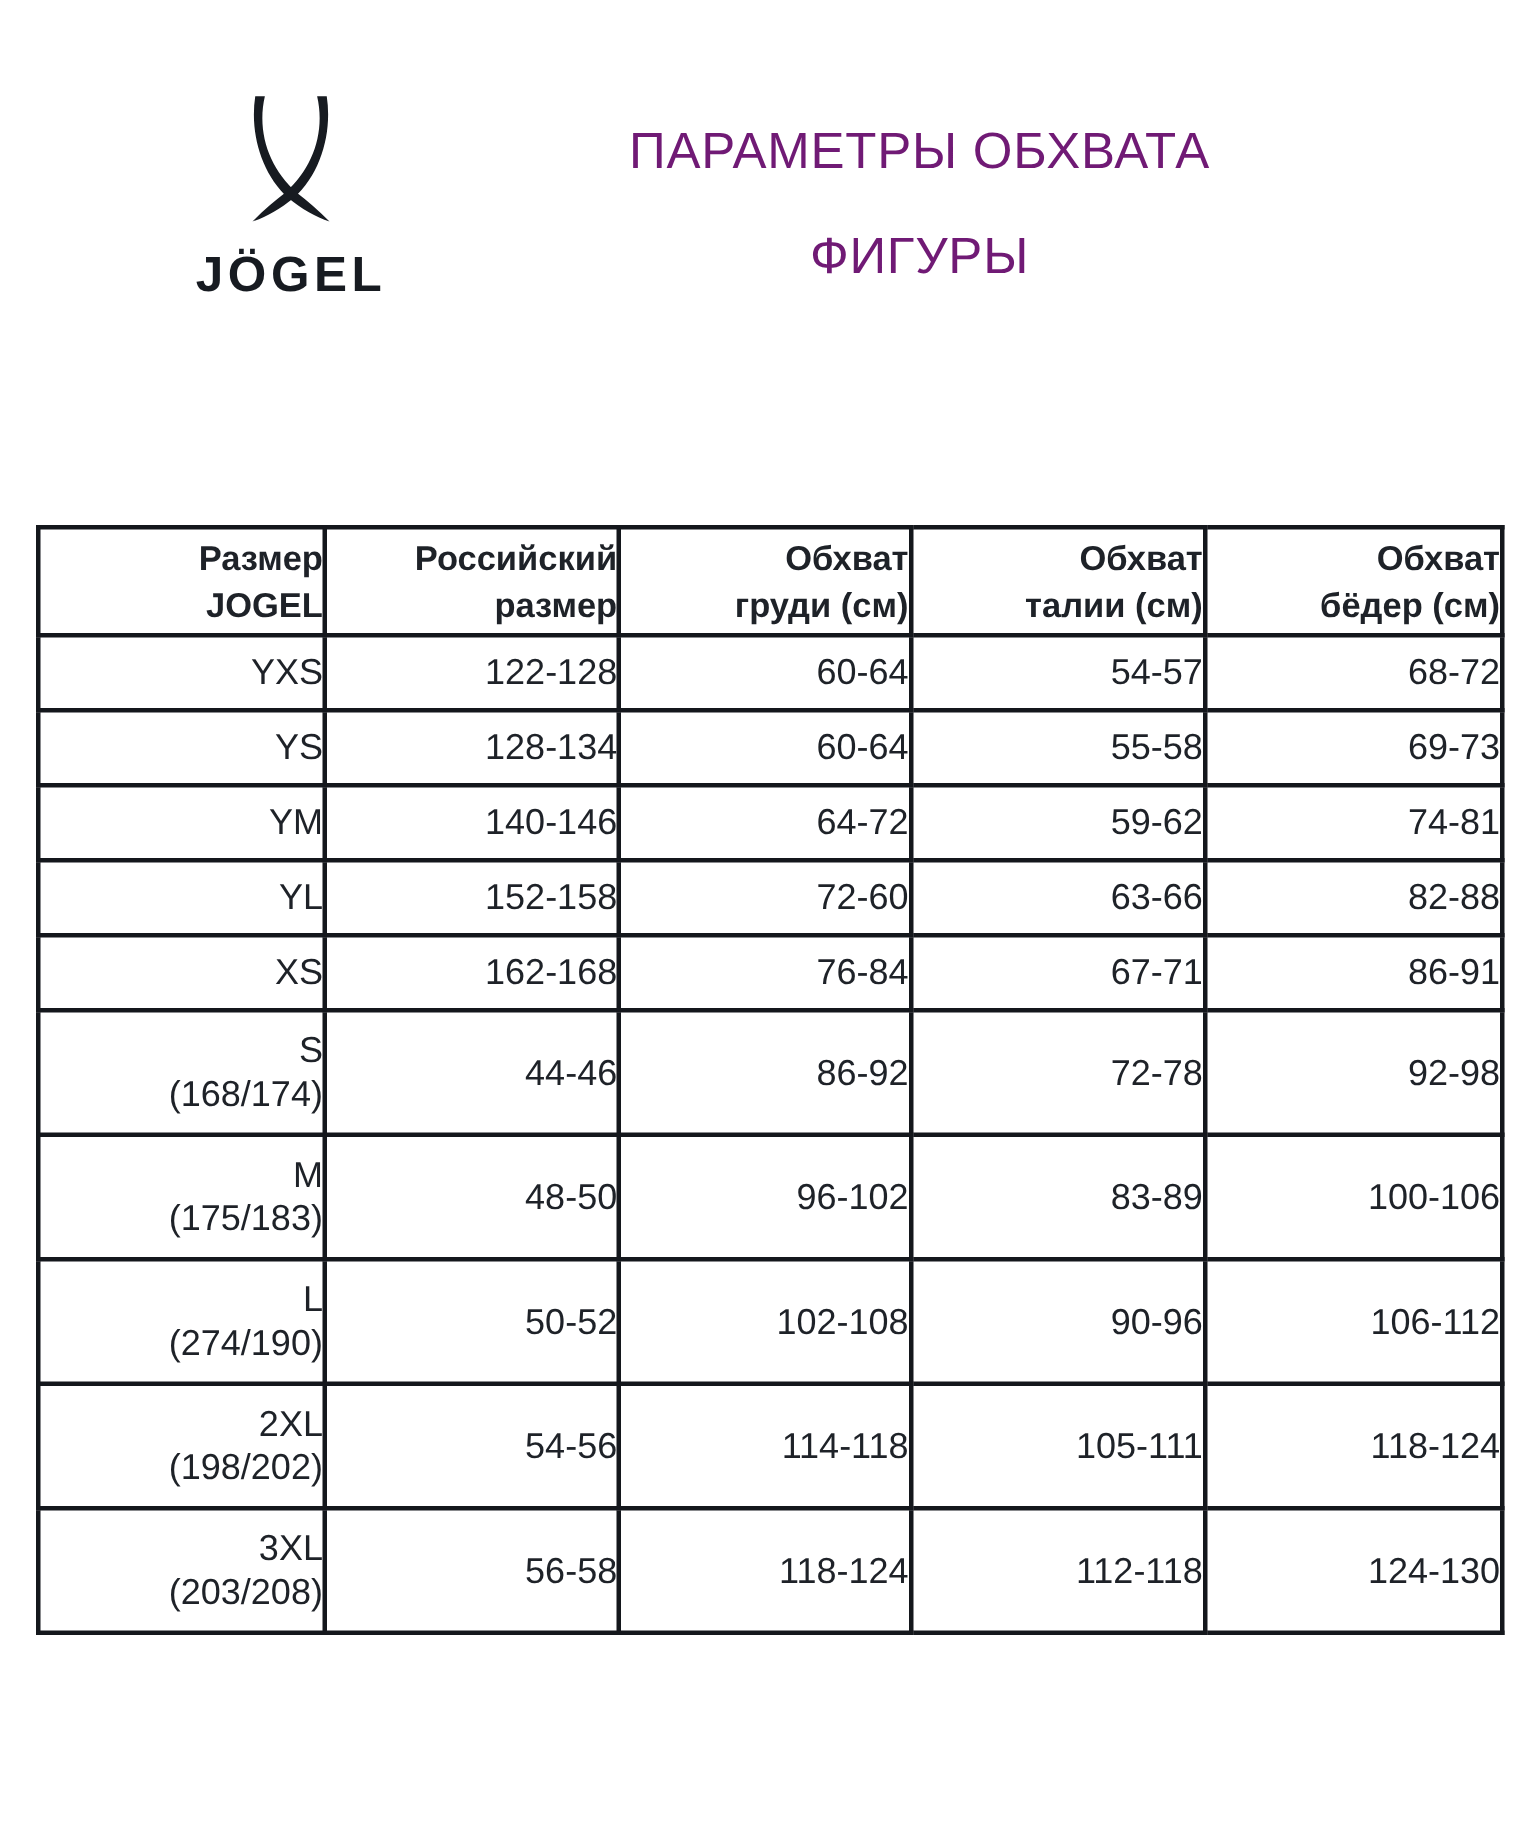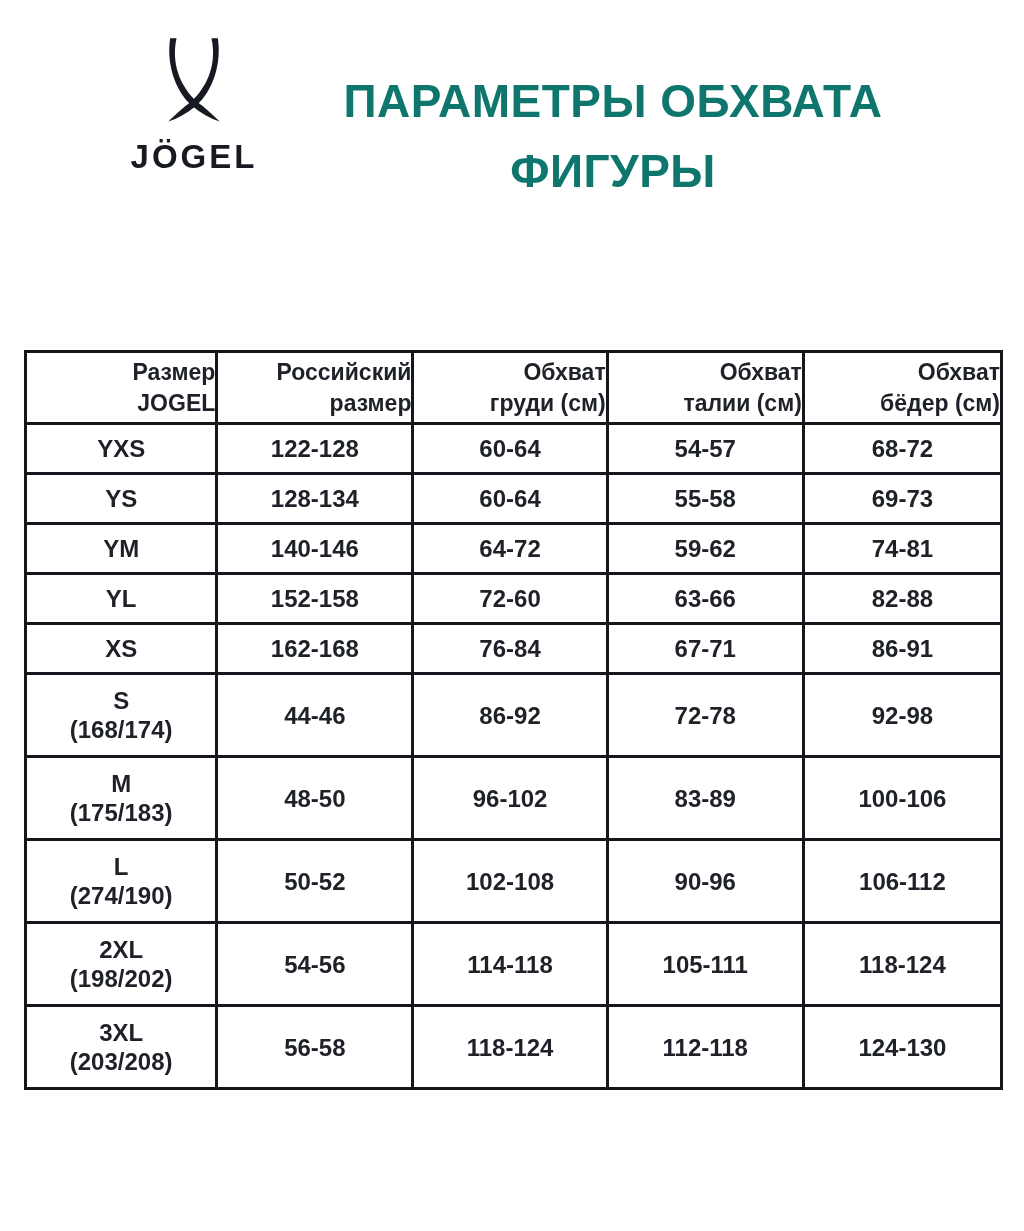--- a/index.html
+++ b/index.html
@@ -1,40 +1,40 @@
 <!DOCTYPE html>
 <html><head>
 <meta charset="utf-8">
 <style>
   html,body{margin:0;padding:0;background:#ffffff;}
   .page{
     position:relative;width:1024px;height:1231px;background:#ffffff;
     font-family:"Liberation Sans",sans-serif;color:#1e2228;overflow:hidden;
   }
-  .logo{position:absolute;left:124px;top:38px;width:140px;text-align:center;}
+  .logo{position:absolute;left:124px;top:64px;width:140px;text-align:center;}
   .logo-mark{display:block;margin:0 auto;}
   .wordmark{
     margin-top:8px;font-size:33px;font-weight:700;letter-spacing:3px;
     color:#171b21;white-space:nowrap;
   }
   .title{
     position:absolute;left:268px;right:66px;top:66px;text-align:center;
-    font-size:46px;line-height:70px;font-weight:700;color:#0f766e;letter-spacing:0.5px;
+    font-size:34px;line-height:70px;font-weight:400;color:#701a75;letter-spacing:0.5px;
   }
   .title span{display:block;}
   table.size-table{
     position:absolute;left:24px;top:350px;width:979px;
     border-collapse:collapse;table-layout:fixed;
   }
   .size-table th,.size-table td{
     border:3px solid #14171c;text-align:center;vertical-align:middle;padding:0;
     color:#1e2228;
   }
   .size-table th{font-size:23px;line-height:31px;font-weight:700;text-align:right;}
-  .size-table td{font-size:24px;line-height:29px;font-weight:700;}
+  .size-table td{font-size:24px;line-height:29px;font-weight:400;text-align:right;}
   tr.hd{height:72px;}
   tr.single{height:50px;}
   tr.double{height:83px;}
   .cl{display:block;}
 </style>
 </head>
 <body>
 
 <div class="page">
 

